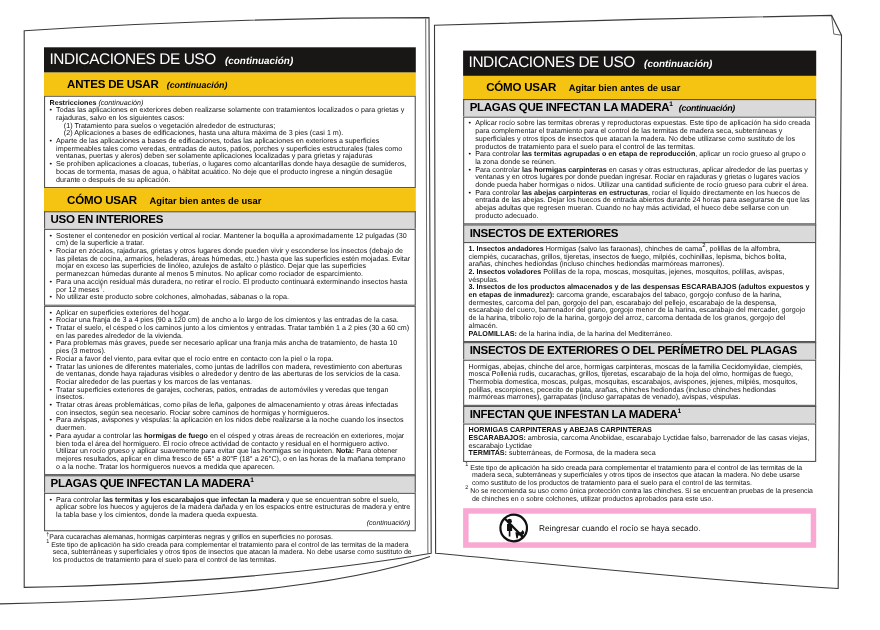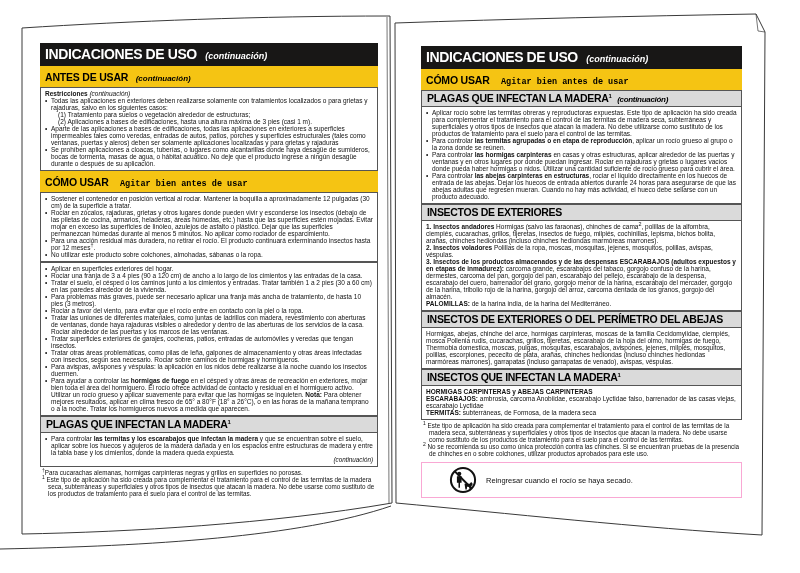--- a/index.html
+++ b/index.html
@@ -5,44 +5,44 @@
   html,body{margin:0;padding:0;background:#fff;}
   #stage{position:relative;width:800px;height:573px;background:#fff;overflow:hidden;
          font-family:"Liberation Sans",sans-serif;color:#111;}
   #outlines{position:absolute;left:0;top:0;z-index:0;}
   .page{position:absolute;z-index:2;}
   #left-page{left:40px;top:43px;width:338px;}
   #right-page{left:421px;top:46px;width:321px;}
 
   .bar{box-sizing:border-box;}
   .bar.black{background:#181716;color:#fff;padding:2px 5px 3px;}
-  .bar.black .t1{font-size:14px;font-weight:700;letter-spacing:-0.4px;}
+  .bar.black .t1{font-size:14px;font-weight:400;letter-spacing:-0.4px;}
   .bar.black .cont{font-size:9px;font-weight:700;font-style:italic;margin-left:4px;}
   .bar.yellow{background:#f5c413;color:#000;padding:1px 5px 2px;font-weight:700;}
-  .bar.yellow .t1{font-size:10.5px;letter-spacing:-0.2px;}
+  .bar.yellow .t1{font-size:10.5px;letter-spacing:-0.2px;margin-left:16px;}
   .bar.yellow .cont{font-size:8px;font-style:italic;font-weight:700;margin-left:3px;}
-  .bar.yellow .sub{font-size:8.5px;margin-left:7px;font-family:Liberation Mono, monospace;}
+  .bar.yellow .sub{font-size:8.5px;margin-left:7px;}
   .bar.gray{background:#dadada;color:#000;border:1px solid #555;border-bottom:none;
             padding:1px 5px 2px;font-weight:700;font-size:10.5px;letter-spacing:-0.3px;}
   .bar.gray sup{font-size:6px;}
   .bar.gray .cont{font-size:8px;font-style:italic;margin-left:3px;}
 
   .box{border:1px solid #555;background:#fff;padding:2px 4px 3px;
        font-size:6.5px;line-height:7px;color:#111;box-sizing:border-box;}
   .para{margin:0;}
   .bullet{position:relative;padding-left:6px;margin:0;}
   .bullet::before{content:"\2022";position:absolute;left:0;top:0;}
   .subline{padding-left:13px;}
   .cont-right{text-align:right;font-style:italic;font-size:6.3px;}
 
   .fnblock{padding:2px 2px 0;font-size:6.3px;line-height:7px;}
   .footnote{padding-left:6px;text-indent:-6px;margin:0;}
   .footnote sup{font-size:5px;}
 
-  #reentry-box{border:1px solid #f9a8d4;margin-top:5px;height:36px;display:flex;
+  #reentry-box{border:5px solid #f9a8d4;margin-top:5px;height:36px;display:flex;
                align-items:center;background:#fff;box-sizing:border-box;}
   #reentry-box .icon{margin-left:26px;flex:0 0 auto;display:block;}
   #reentry-box .txt{font-size:7.5px;margin-left:8px;}
 
   b{font-weight:700;} sup{line-height:0;}
 </style>
 </head>
 <body>
 
 <div id="stage">
@@ -68,20 +68,23 @@
       <div class="para"><b>Restricciones</b><i> (continuación)</i></div>
       <div class="bullet">Todas las aplicaciones en exteriores deben realizarse solamente con tratamientos localizados o para grietas y rajaduras, salvo en los siguientes casos:</div>
       <div class="subline">(1) Tratamiento para suelos o vegetación alrededor de estructuras;</div>
       <div class="subline">(2) Aplicaciones a bases de edificaciones, hasta una altura máxima de 3 pies (casi 1 m).</div>
       <div class="bullet">Aparte de las aplicaciones a bases de edificaciones, todas las aplicaciones en exteriores a superficies impermeables tales como veredas, entradas de autos, patios, porches y superficies estructurales (tales como ventanas, puertas y aleros) deben ser solamente aplicaciones localizadas y para grietas y rajaduras</div>
       <div class="bullet">Se prohíben aplicaciones a cloacas, tuberías, o lugares como alcantarillas donde haya desagüe de sumideros, bocas de tormenta, masas de agua, o hábitat acuático. No deje que el producto ingrese a ningún desagüe durante o después de su aplicación.</div>
     </div>
     <div class="bar yellow">
       <span class="t1">CÓMO USAR</span>
       <span class="sub">Agitar bien antes de usar</span>
+    </div>
+    <div class="bar gray">
+      <span>USO EN INTERIORES</span>
     </div>
     <div class="box">
       <div class="bullet"><span>Sostener el contenedor en posición vertical al rociar. Mantener la boquilla a aproximadamente 12 pulgadas (30 cm) de la superficie a tratar.</span></div>
       <div class="bullet"><span>Rociar en zócalos, rajaduras, grietas y otros lugares donde pueden vivir y esconderse los insectos (debajo de las piletas de cocina, armarios, heladeras, áreas húmedas, etc.) hasta que las superficies estén mojadas. Evitar mojar en exceso las superficies de linóleo, azulejos de asfalto o plástico. Dejar que las superficies permanezcan húmedas durante al menos 5 minutos. No aplicar como rociador de esparcimiento.</span></div>
       <div class="bullet"><span>Para una acción residual más duradera, no retirar el rocío. El producto continuará exterminando insectos hasta por 12 meses</span><sup>†</sup><span>.</span></div>
       <div class="bullet"><span>No utilizar este producto sobre colchones, almohadas, sábanas o la ropa.</span></div>
     </div>
     <div class="box">
       <div class="bullet"><span>Aplicar en superficies exteriores del hogar.</span></div>
       <div class="bullet"><span>Rociar una franja de 3 a 4 pies (90 a 120 cm) de ancho a lo largo de los cimientos y las entradas de la casa.</span></div>
@@ -132,27 +135,27 @@
     <div class="bar gray">
       <span>INSECTOS DE EXTERIORES</span>
     </div>
     <div class="box">
       <div class="para"><b>1. Insectos andadores</b><span>   Hormigas (salvo las faraonas), chinches de cama</span><sup>2</sup><span>, polillas de la alfombra, ciempiés, cucarachas, grillos, tijeretas, insectos de fuego, milpiés, cochinillas, lepisma, bichos bolita, arañas, chinches hediondas (incluso chinches hediondas marmóreas marrones).</span></div>
       <div class="para"><b>2. Insectos voladores</b><span>   Polillas de la ropa, moscas, mosquitas, jejenes, mosquitos, polillas, avispas, véspulas.</span></div>
       <div class="para"><b>3. Insectos de los productos almacenados y de las despensas   ESCARABAJOS (adultos expuestos y en etapas de inmadurez):</b><span> carcoma grande, escarabajos del tabaco, gorgojo confuso de la harina, dermestes, carcoma del pan, gorgojo del pan, escarabajo del pellejo, escarabajo de la despensa, escarabajo del cuero, barrenador del grano, gorgojo menor de la harina, escarabajo del mercader, gorgojo de la harina, tribolio rojo de la harina, gorgojo del arroz, carcoma dentada de los granos, gorgojo del almacén.</span></div>
       <div class="para"><b>PALOMILLAS:</b><span> de la harina india, de la harina del Mediterráneo.</span></div>
     </div>
     <div class="bar gray">
-      <span>INSECTOS DE EXTERIORES O DEL PERÍMETRO DEL ABEJAS</span>
+      <span>INSECTOS DE EXTERIORES O DEL PERÍMETRO DEL PLAGAS</span>
     </div>
     <div class="box">
       <div class="para"><span>Hormigas, abejas, chinche del arce, hormigas carpinteras, moscas de la familia Cecidomyiidae, ciempiés, mosca Pollenia rudis, cucarachas, grillos, tijeretas, escarabajo de la hoja del olmo, hormigas de fuego, Thermobia domestica, moscas, pulgas, mosquitas, escarabajos, avispones, jejenes, milpiés, mosquitos, polillas, escorpiones, pececito de plata, arañas, chinches hediondas (incluso chinches hediondas marmóreas marrones), garrapatas (incluso garrapatas de venado), avispas, véspulas.</span></div>
     </div>
     <div class="bar gray">
-      <span>INSECTOS QUE INFECTAN LA MADERA</span><sup>1</sup>
+      <span>INFECTAN QUE INFESTAN LA MADERA</span><sup>1</sup>
     </div>
     <div class="box">
       <div class="para"><b>HORMIGAS CARPINTERAS y ABEJAS CARPINTERAS</b></div>
       <div class="para"><b>ESCARABAJOS:</b><span> ambrosia, carcoma Anobiidae, escarabajo Lyctidae falso, barrenador de las casas viejas, escarabajo Lyctidae</span></div>
       <div class="para"><b>TERMITAS:</b><span> subterráneas, de Formosa, de la madera seca</span></div>
     </div>
     <div class="fnblock">
       <div class="footnote">
         <sup>1</sup>
         <span>Este tipo de aplicación ha sido creada para complementar el tratamiento para el control de las termitas de la madera seca, subterráneas y superficiales y otros tipos de insectos que atacan la madera. No debe usarse como sustituto de los productos de tratamiento para el suelo para el control de las termitas.</span>

